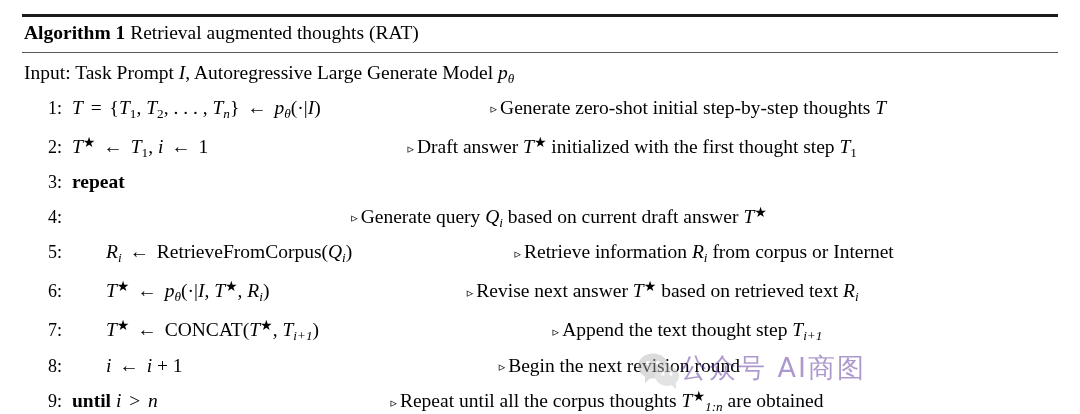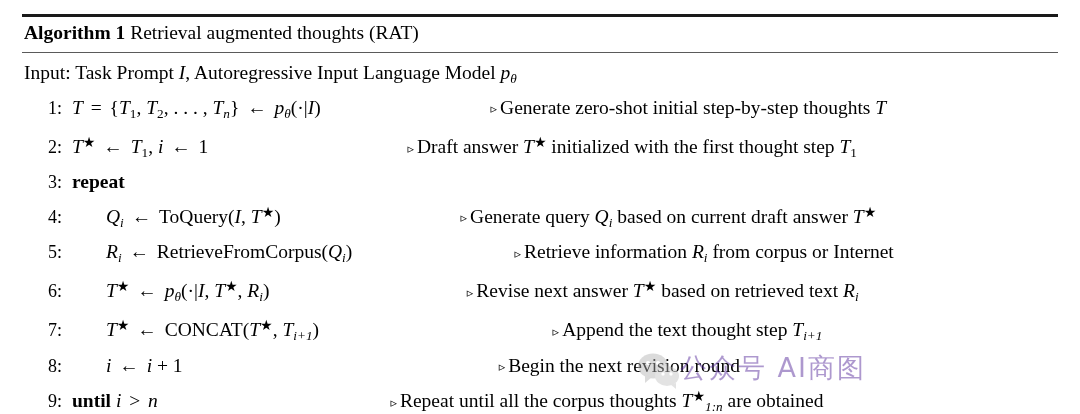--- a/index.html
+++ b/index.html
@@ -139,42 +139,41 @@
     <span class="bold">Algorithm 1</span>
     <span>Retrieval augmented thoughts (RAT)</span>
   </div>
 
   <div class="rule-thin"></div>
 
   <div class="algo-body">
 
     <div class="algo-input">
       <span class="bold">Input:</span>
-      <span>Task Prompt </span><span class="mi">I</span><span>, Autoregressive Input Language Model </span><span class="mi">p</span><span class="sub">θ</span>
+      <span>Task Prompt </span><span class="mi">I</span><span>, Autoregressive Large Generate Model </span><span class="mi">p</span><span class="sub">θ</span>
     </div>
 
     <div id="lines-container">
         <div class="algo-line">
           <span class="ln">1</span>
           <span class="code"><span class="mi">T</span><span class="op"> = </span><span class="mup">{</span><span class="mi">T</span><span class="sub-up">1</span><span class="mup">, </span><span class="mi">T</span><span class="sub-up">2</span><span class="mup">, . . . , </span><span class="mi">T</span><span class="sub">n</span><span class="mup">}</span><span class="op"> ← </span><span class="mi">p</span><span class="sub">θ</span><span class="mup">(·|</span><span class="mi">I</span><span class="mup">)</span></span>
           <span class="comment"><span class="tri">▹</span><span class="mup">Generate zero-shot initial step-by-step thoughts </span><span class="mi">T</span></span>
         </div>
         <div class="algo-line">
           <span class="ln">2</span>
           <span class="code"><span class="mi">T</span><span class="star">★</span><span class="op"> ← </span><span class="mi">T</span><span class="sub-up">1</span><span class="mup">, </span><span class="mi">i</span><span class="op"> ← </span><span class="mup">1</span></span>
           <span class="comment"><span class="tri">▹</span><span class="mup">Draft answer </span><span class="mi">T</span><span class="star">★</span><span class="mup"> initialized with the first thought step </span><span class="mi">T</span><span class="sub-up">1</span></span>
         </div>
         <div class="algo-line">
           <span class="ln">3</span>
           <span class="code"><span class="kw">repeat</span></span>
           <span class="comment"></span>
         </div>
         <div class="algo-line indent-1">
           <span class="ln">4</span>
-          <span class="code"><span class="mi">Q</span><span class="sub">i</span><span class="op"> ← </span><span class="mup">ToQuery(</span><span class="mi">I</span><span class="mup">, </span><span class="mi">T</span><span class="star">★</span><span class="mup">)</span></span>
           <span class="comment"><span class="tri">▹</span><span class="mup">Generate query </span><span class="mi">Q</span><span class="sub">i</span><span class="mup"> based on current draft answer </span><span class="mi">T</span><span class="star">★</span></span>
         </div>
         <div class="algo-line indent-1">
           <span class="ln">5</span>
           <span class="code"><span class="mi">R</span><span class="sub">i</span><span class="op"> ← </span><span class="mup">RetrieveFromCorpus(</span><span class="mi">Q</span><span class="sub">i</span><span class="mup">)</span></span>
           <span class="comment"><span class="tri">▹</span><span class="mup">Retrieve information </span><span class="mi">R</span><span class="sub">i</span><span class="mup"> from corpus or Internet</span></span>
         </div>
         <div class="algo-line indent-1">
           <span class="ln">6</span>
           <span class="code"><span class="mi">T</span><span class="star">★</span><span class="op"> ← </span><span class="mi">p</span><span class="sub">θ</span><span class="mup">(·|</span><span class="mi">I</span><span class="mup">, </span><span class="mi">T</span><span class="star">★</span><span class="mup">, </span><span class="mi">R</span><span class="sub">i</span><span class="mup">)</span></span>

